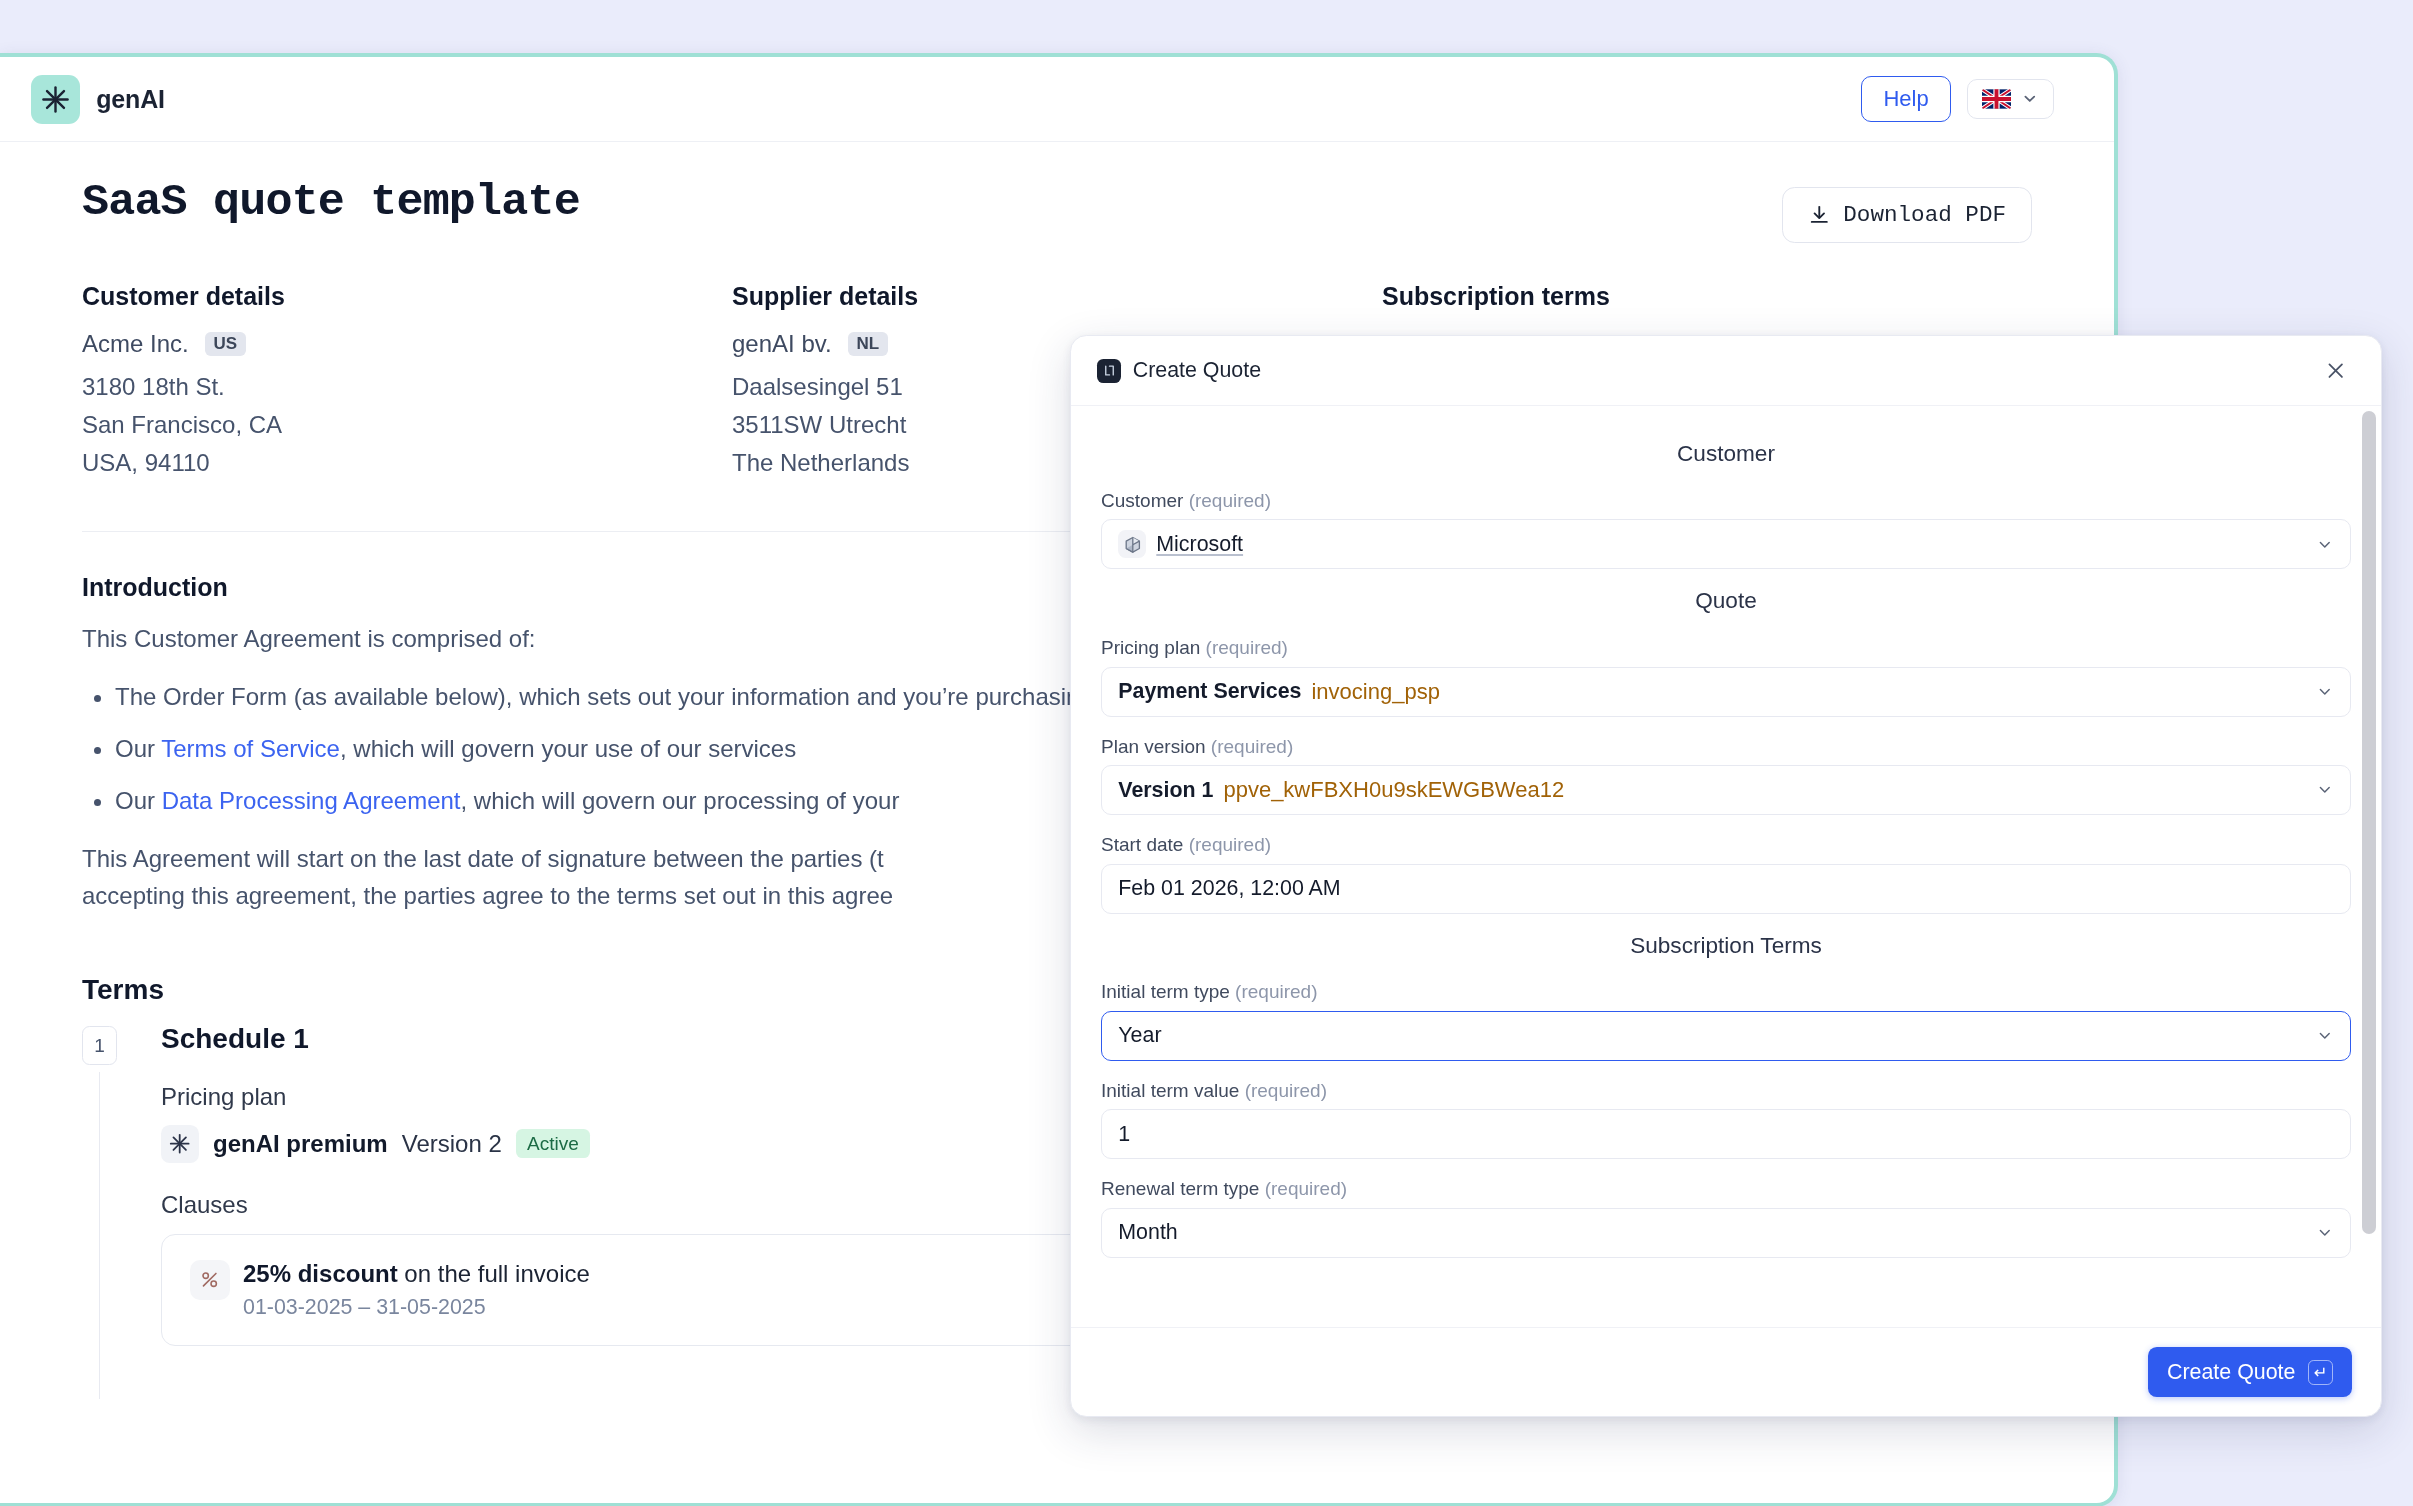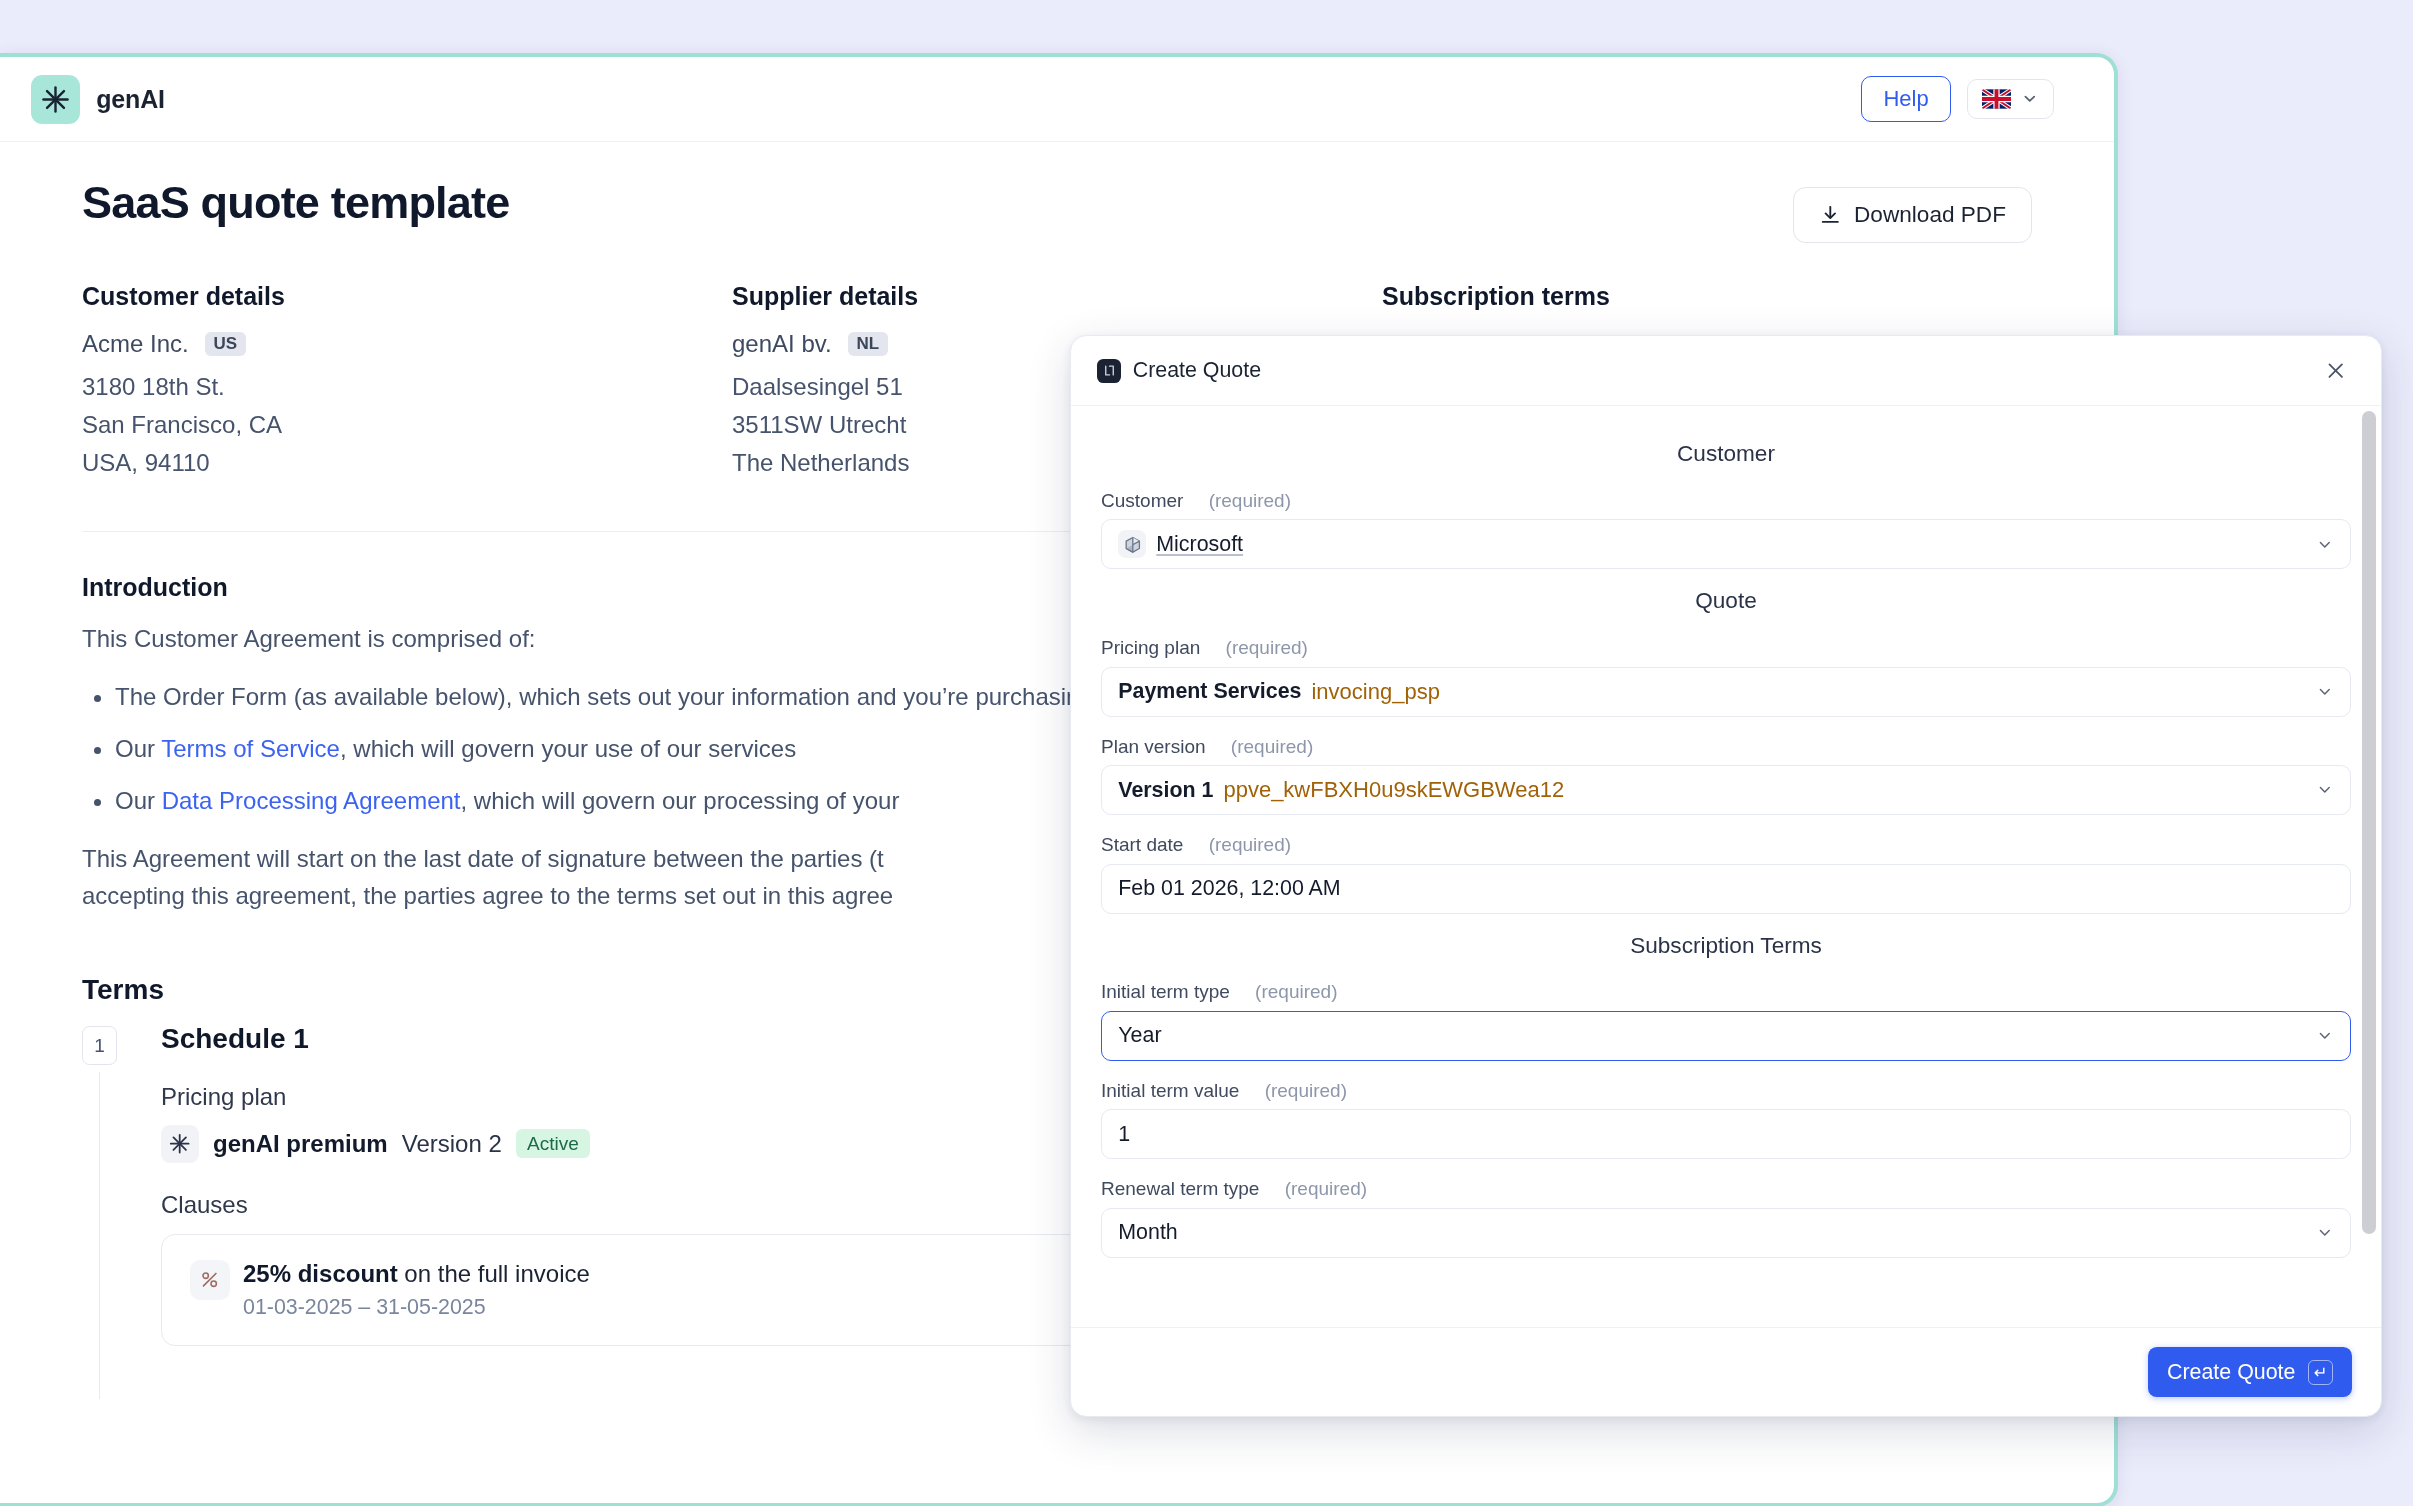--- a/index.html
+++ b/index.html
@@ -50,21 +50,21 @@
   .lang-btn {
     border: 1.3px solid #e2e5ee; border-radius: 10px;
     background:#fff; padding: 8.8px 14px; cursor: pointer;
     display: flex; align-items: center; gap: 10px;
   }
   .flag { width: 29px; height: 20px; border-radius: 2.5px; overflow: hidden; display:block; }
   .chev { width: 17.6px; height: 17.6px; display:block; }
 
   
   #doc { padding: 36px 82px 0 82px; position: relative; }
-  .doc-head { display: flex; align-items: flex-start; }
+  .doc-head { display: flex; align-items: flex-start; font-family: Liberation Mono, monospace; }
   h1.page-title {
     font-size: 45px; font-weight: 700; color: #10182b;
     letter-spacing: -0.8px; line-height: 1.1;
   }
   .download-btn {
     margin-left: auto; margin-top: 8.8px;
     border: 1.3px solid #e2e5ee; border-radius: 12.6px; background:#fff;
     padding: 14px 25px; font-size: 22.6px; color:#1b2333; cursor:pointer;
     display: flex; align-items: center; gap: 12.6px; font-family: inherit;
   }
@@ -149,21 +149,21 @@
   }
   .modal-ico svg { width: 15px; height: 15px; }
   .modal-title-text { font-size: 21.4px; color:#1b2333; }
   .modal-close { margin-left:auto; width: 33px; height:33px; display:flex; align-items:center; justify-content:center; cursor:pointer; }
   .modal-close svg { width: 21.4px; height: 21.4px; }
 
   .modal-body { flex: 1 1 auto; padding: 21.4px 30px 0 30px; position: relative; overflow: hidden; }
   .group-h { text-align:center; font-size: 22.6px; color:#2b3348; margin: 14px 0 22.6px; }
   .field { margin-bottom: 19px; }
   .field-label { font-size: 19px; color:#404a5e; margin-bottom: 7.5px; }
-  .field-label .req { color:#8d96aa;margin-left:20px; }
+  .field-label .req { color:#8d96aa; }
   .control {
     height: 50px; border: 1.3px solid #e7e9f1; border-radius: 10px;
     background: #fff; display:flex; align-items:center;
     padding: 0 16.3px; gap: 10px; cursor: pointer;
   }
   .control.focused { border: 1.9px solid #2f5bef; }
   .control .val { font-size: 21.4px; color:#141b2b; }
   .control .val.bold { font-weight: 700; }
   .control .sub { font-size: 22px; color:#a16207; }
   .control .spacer { margin-left:auto; }

